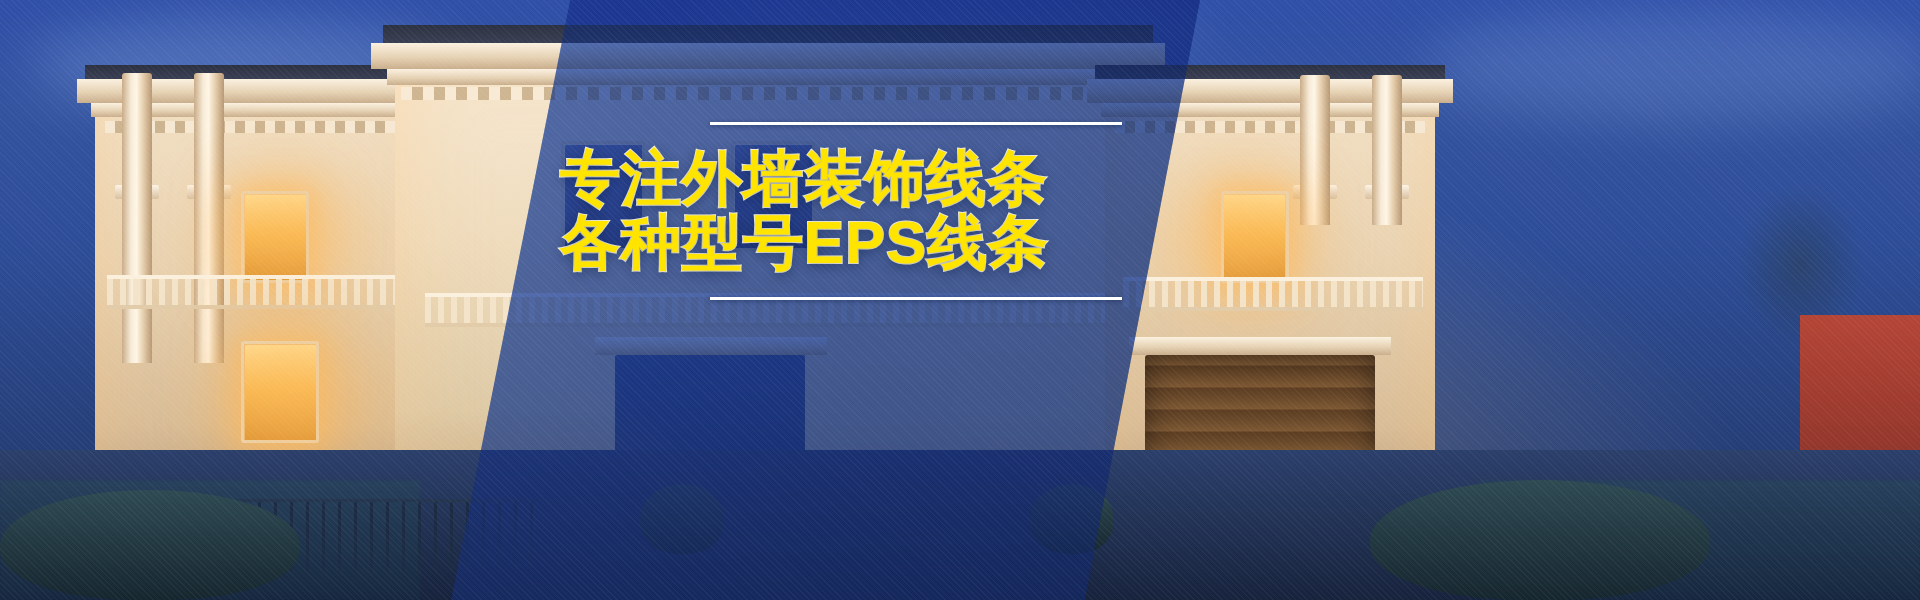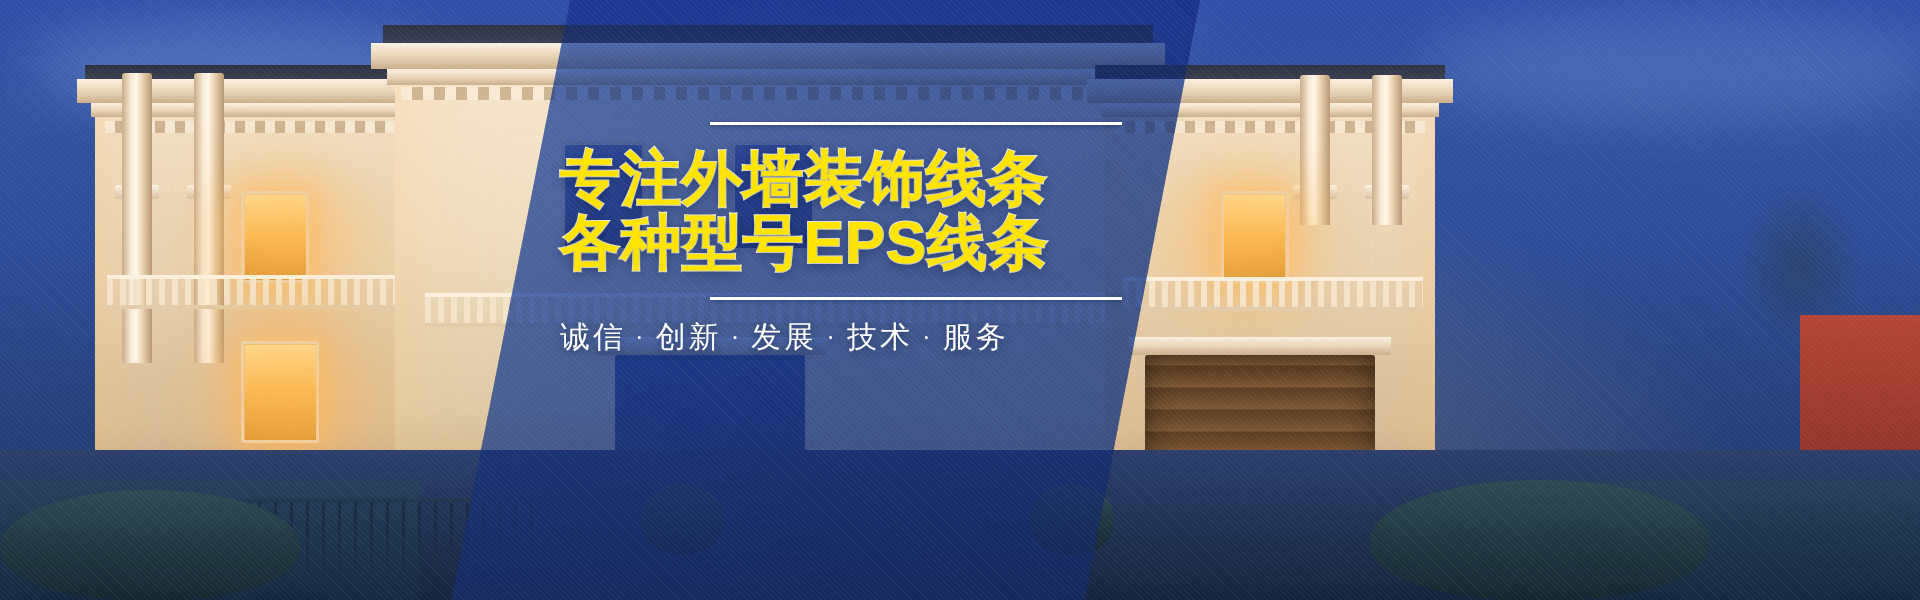--- a/index.html
+++ b/index.html
@@ -260,16 +260,15 @@
 
     <div class="rule rule-top"></div>
 
     <div class="headline">
       <div class="hl">专注外墙装饰线条</div>
       <div class="hl">各种型号EPS线条</div>
     </div>
 
     <div class="rule rule-bot"></div>
 
-    <div class="tagline"><span>诚信</span><span class="dot">·</span><span>创新</span><span class="dot">·</span><span>发展</span><span class="dot">·</span><span>技术</span><span class="dot">·</span><span>服务</span></div>
   </div>
 
 </div>
 
 </body></html>

